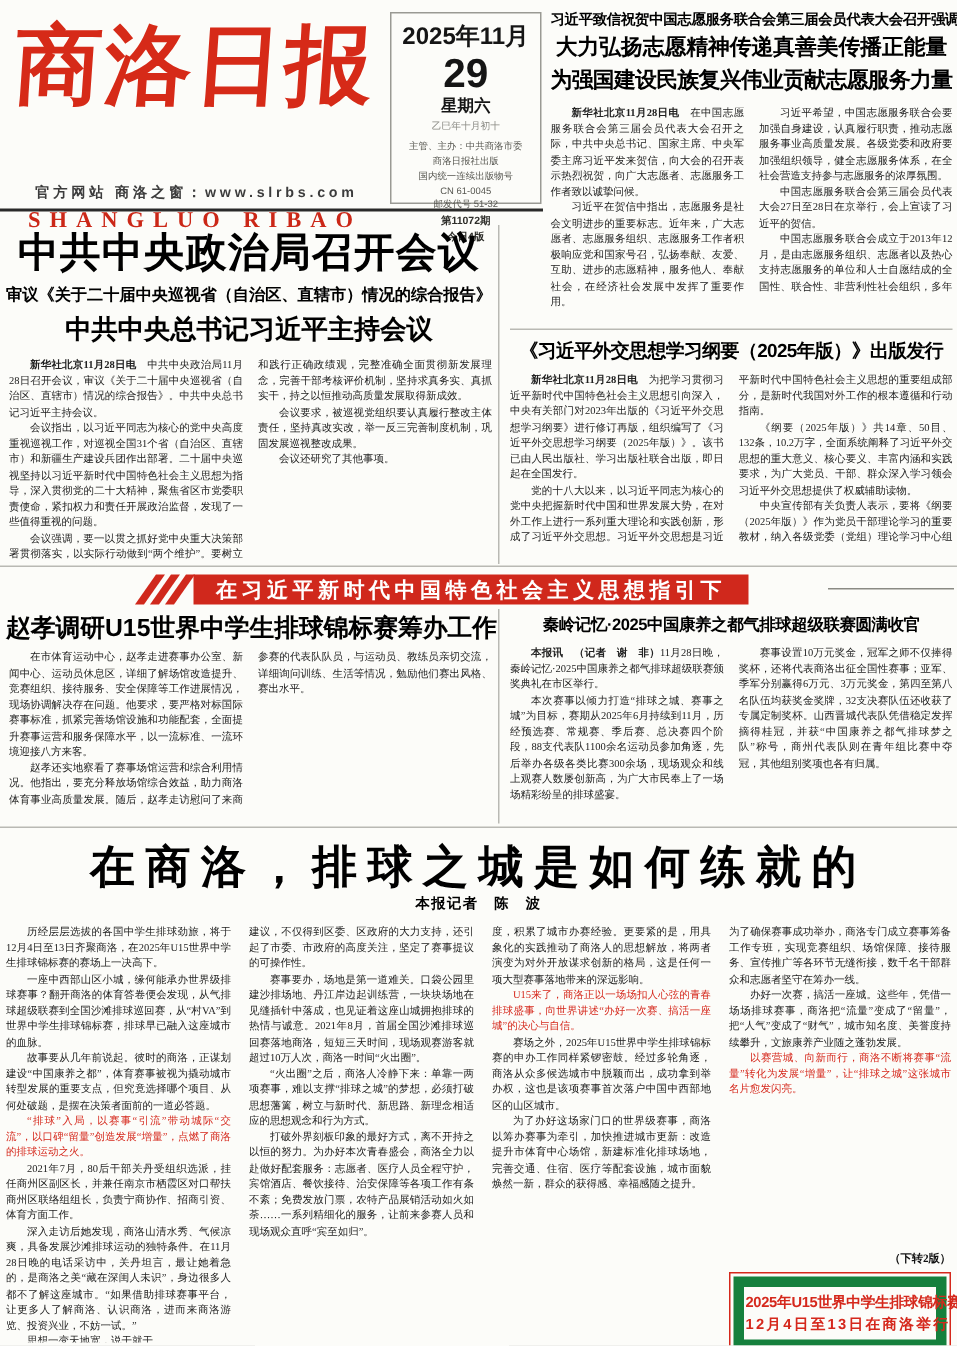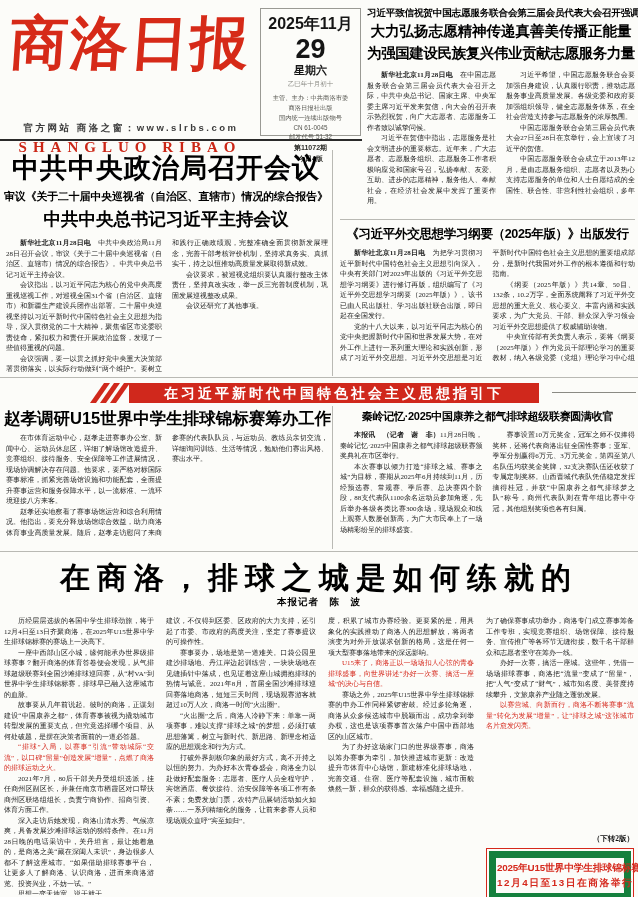--- a/index.html
+++ b/index.html
@@ -96,21 +96,21 @@
     <p>党的十八大以来，以习近平同志为核心的党中央把握新时代中国和世界发展大势，在对外工作上进行一系列重大理论和实践创新，形成了习近平外交思想。习近平外交思想是习近平新时代中国特色社会主义思想的重要组成部分，是新时代我国对外工作的根本遵循和行动指南。</p>
     <p>《纲要（2025年版）》共14章、50目、132条，10.2万字，全面系统阐释了习近平外交思想的重大意义、核心要义、丰富内涵和实践要求，为广大党员、干部、群众深入学习领会习近平外交思想提供了权威辅助读物。</p>
     <p>中央宣传部有关负责人表示，要将《纲要（2025年版）》作为党员干部理论学习的重要教材，纳入各级党委（党组）理论学习中心组学习、干部培训和党员学习内容，坚持学思用贯通、知信行统一，进一步增强做好新时代对外工作的责任感使命感，为全面建成社会主义现代化强国、实现第二个百年奋斗目标，以中国式现代化全面推进中华民族伟大复兴凝聚力量、团结奋斗。</p>
   </div>
 
   <div class="abs rule" style="left:0;top:377px;width:638px;height:1px;"></div>
 
   <div class="abs stripe" style="left:97px;top:383px;width:6px;height:20px;"></div>
   <div class="abs stripe" style="left:107px;top:383px;width:6px;height:20px;"></div>
   <div class="abs stripe" style="left:117px;top:383px;width:6px;height:20px;"></div>
-  <div class="abs banner-box nowrap" style="left:129px;top:383px;width:410px;height:20px;line-height:20px;font-size:14px;letter-spacing:3px;">在习近平新时代中国特色社会主义思想指引下</div>
+  <div class="abs banner-box nowrap" style="left:129px;top:383px;width:370px;height:20px;line-height:20px;font-size:14px;letter-spacing:3px;">在习近平新时代中国特色社会主义思想指引下</div>
   <div class="abs rule" style="left:552px;top:392px;width:84px;height:1px;background:#8a8a84;"></div>
 
   <div class="abs hl nowrap" style="left:4px;top:408px;width:324px;font-size:16.5px;">赵孝调研U15世界中学生排球锦标赛筹办工作</div>
   <div class="abs body-text two-col" style="left:6px;top:433px;width:322px;height:114px;">
     <p>在市体育运动中心，赵孝走进赛事办公室、新闻中心、运动员休息区，详细了解场馆改造提升、竞赛组织、接待服务、安全保障等工作进展情况，现场协调解决存在问题。他要求，要严格对标国际赛事标准，抓紧完善场馆设施和功能配套，全面提升赛事运营和服务保障水平，以一流标准、一流环境迎接八方来客。</p>
     <p>赵孝还实地察看了赛事场馆运营和综合利用情况。他指出，要充分释放场馆综合效益，助力商洛体育事业高质量发展。随后，赵孝走访慰问了来商参赛的代表队队员，与运动员、教练员亲切交流，详细询问训练、生活等情况，勉励他们赛出风格、赛出水平。</p>
   </div>
 
   <div class="abs rule" style="left:332px;top:406px;width:1px;height:143px;"></div>
 

